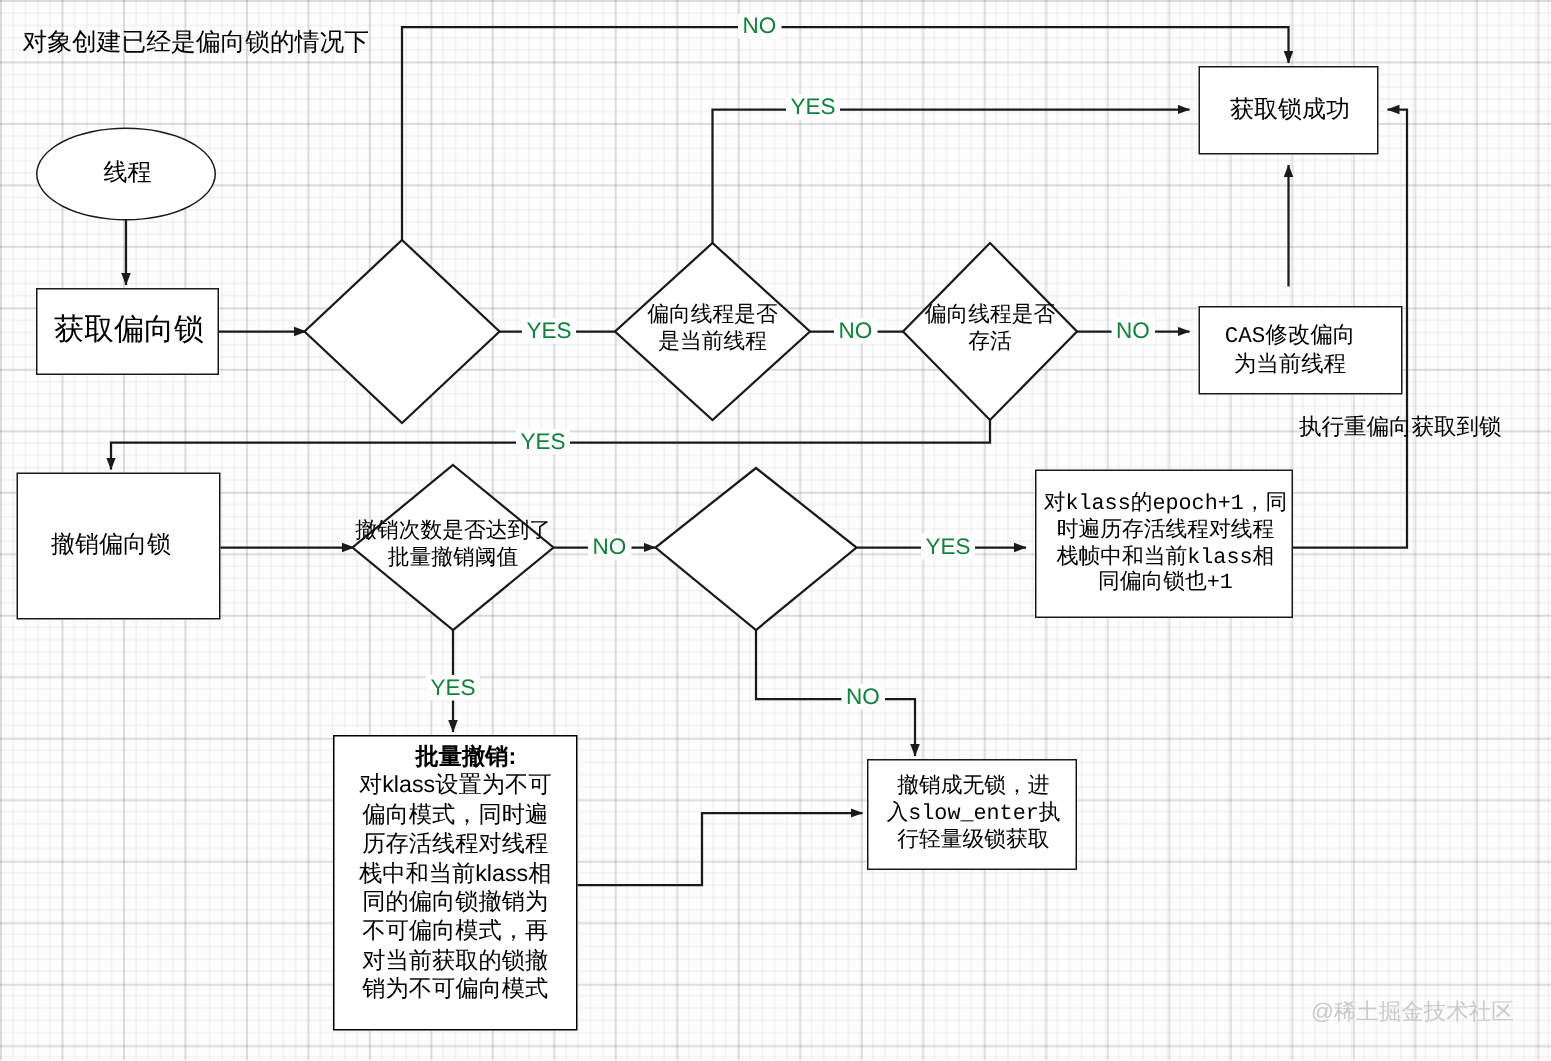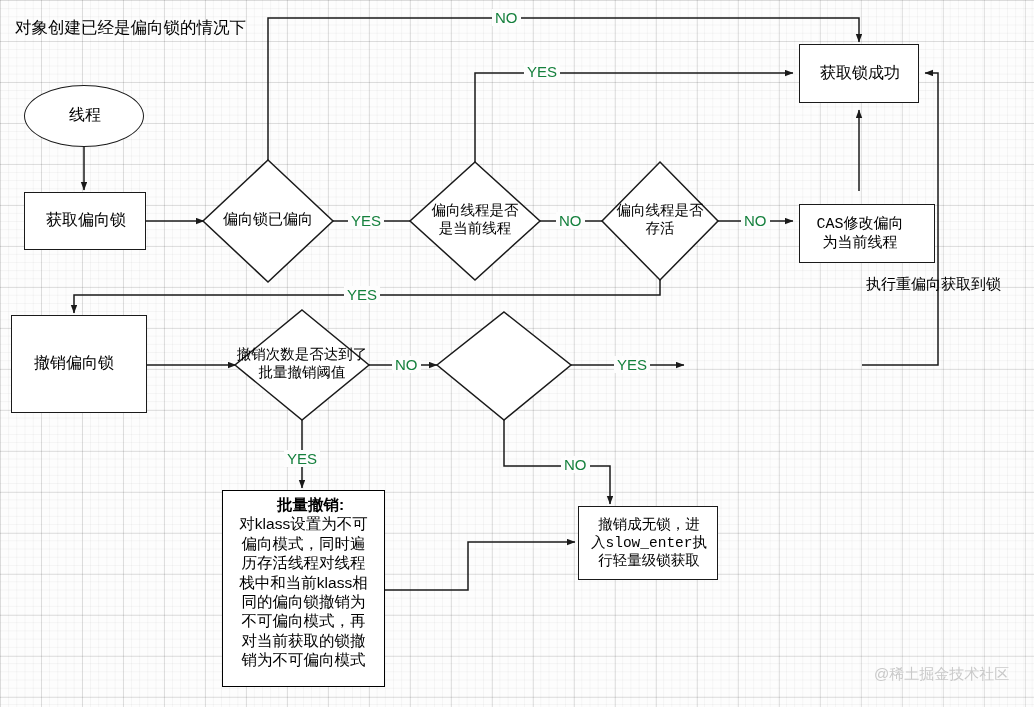--- a/index.html
+++ b/index.html
@@ -153,44 +153,49 @@
       <polygon points="302,310 369,365 302,420 235,365"></polygon>
       <polygon points="504,312 571,365 504,420 437,365"></polygon>
     </g>
   </svg>
 
   <div class="node-ellipse" style="left:24px; top:85px; width:120px; height:62px;">
     <div class="shape-text" style="left:0; top:0; width:120px; height:62px; font-size:16px;">线程</div>
   </div>
 
   <div class="node-box" style="left:24px; top:192px; width:122px; height:58px;">
-    <div class="shape-text" style="left:0; top:0; width:122px; height:58px; font-size:16px;">获取偏向锁</div>
+    <div class="shape-text" style="left:0; top:0; width:122px; height:58px; font-size:20px;">获取偏向锁</div>
   </div>
 
   <div class="node-box" style="left:11px; top:315px; width:136px; height:98px;">
     <div class="shape-text" style="left:0; top:0; width:124px; height:98px; font-size:16px;">撤销偏向锁</div>
   </div>
 
   <div class="node-box" style="left:799px; top:44px; width:120px; height:59px;">
     <div class="shape-text" style="left:0; top:0; width:120px; height:59px; font-size:16px;">获取锁成功</div>
   </div>
 
   <div class="node-box" style="left:799px; top:204px; width:136px; height:59px;">
     <div class="shape-text" style="left:0; top:0; width:120px; height:59px; font-size:15px;">CAS修改偏向
 为当前线程</div>
   </div>
 
+  <div class="node-box" style="left:690px; top:313px; width:172px; height:99px;">
+    <div class="shape-text" style="left:0; top:0; width:172px; height:99px; font-size:14.5px;">对klass的epoch+1，同
+时遍历存活线程对线程
+栈帧中和当前klass相
+同偏向锁也+1</div>
+  </div>
 
   <div class="node-box" style="left:578px; top:506px; width:140px; height:74px;">
     <div class="shape-text" style="left:0; top:0; width:140px; height:74px; font-size:14.5px;">撤销成无锁，进
 入slow_enter执
 行轻量级锁获取</div>
   </div>
 
-  <div class="shape-text" style="left:203px; top:201px; width:130px; height:40px; font-size:15px;">偏向锁已偏向</div>
   <div class="shape-text" style="left:406px; top:196px; width:138px; height:50px; font-size:14.5px;">偏向线程是否
 是当前线程</div>
   <div class="shape-text" style="left:591px; top:196px; width:138px; height:50px; font-size:14.5px;">偏向线程是否
 存活</div>
   <div class="shape-text" style="left:214px; top:340px; width:176px; height:50px; font-size:14.5px;">撤销次数是否达到了
 批量撤销阈值</div>
 
   <div class="batch-box" style="left:222px; top:490px; width:163px; height:197px;">
     <span class="batch-title">批量撤销:</span>
     <span class="batch-body" style="white-space:pre-line;">对klass设置为不可

